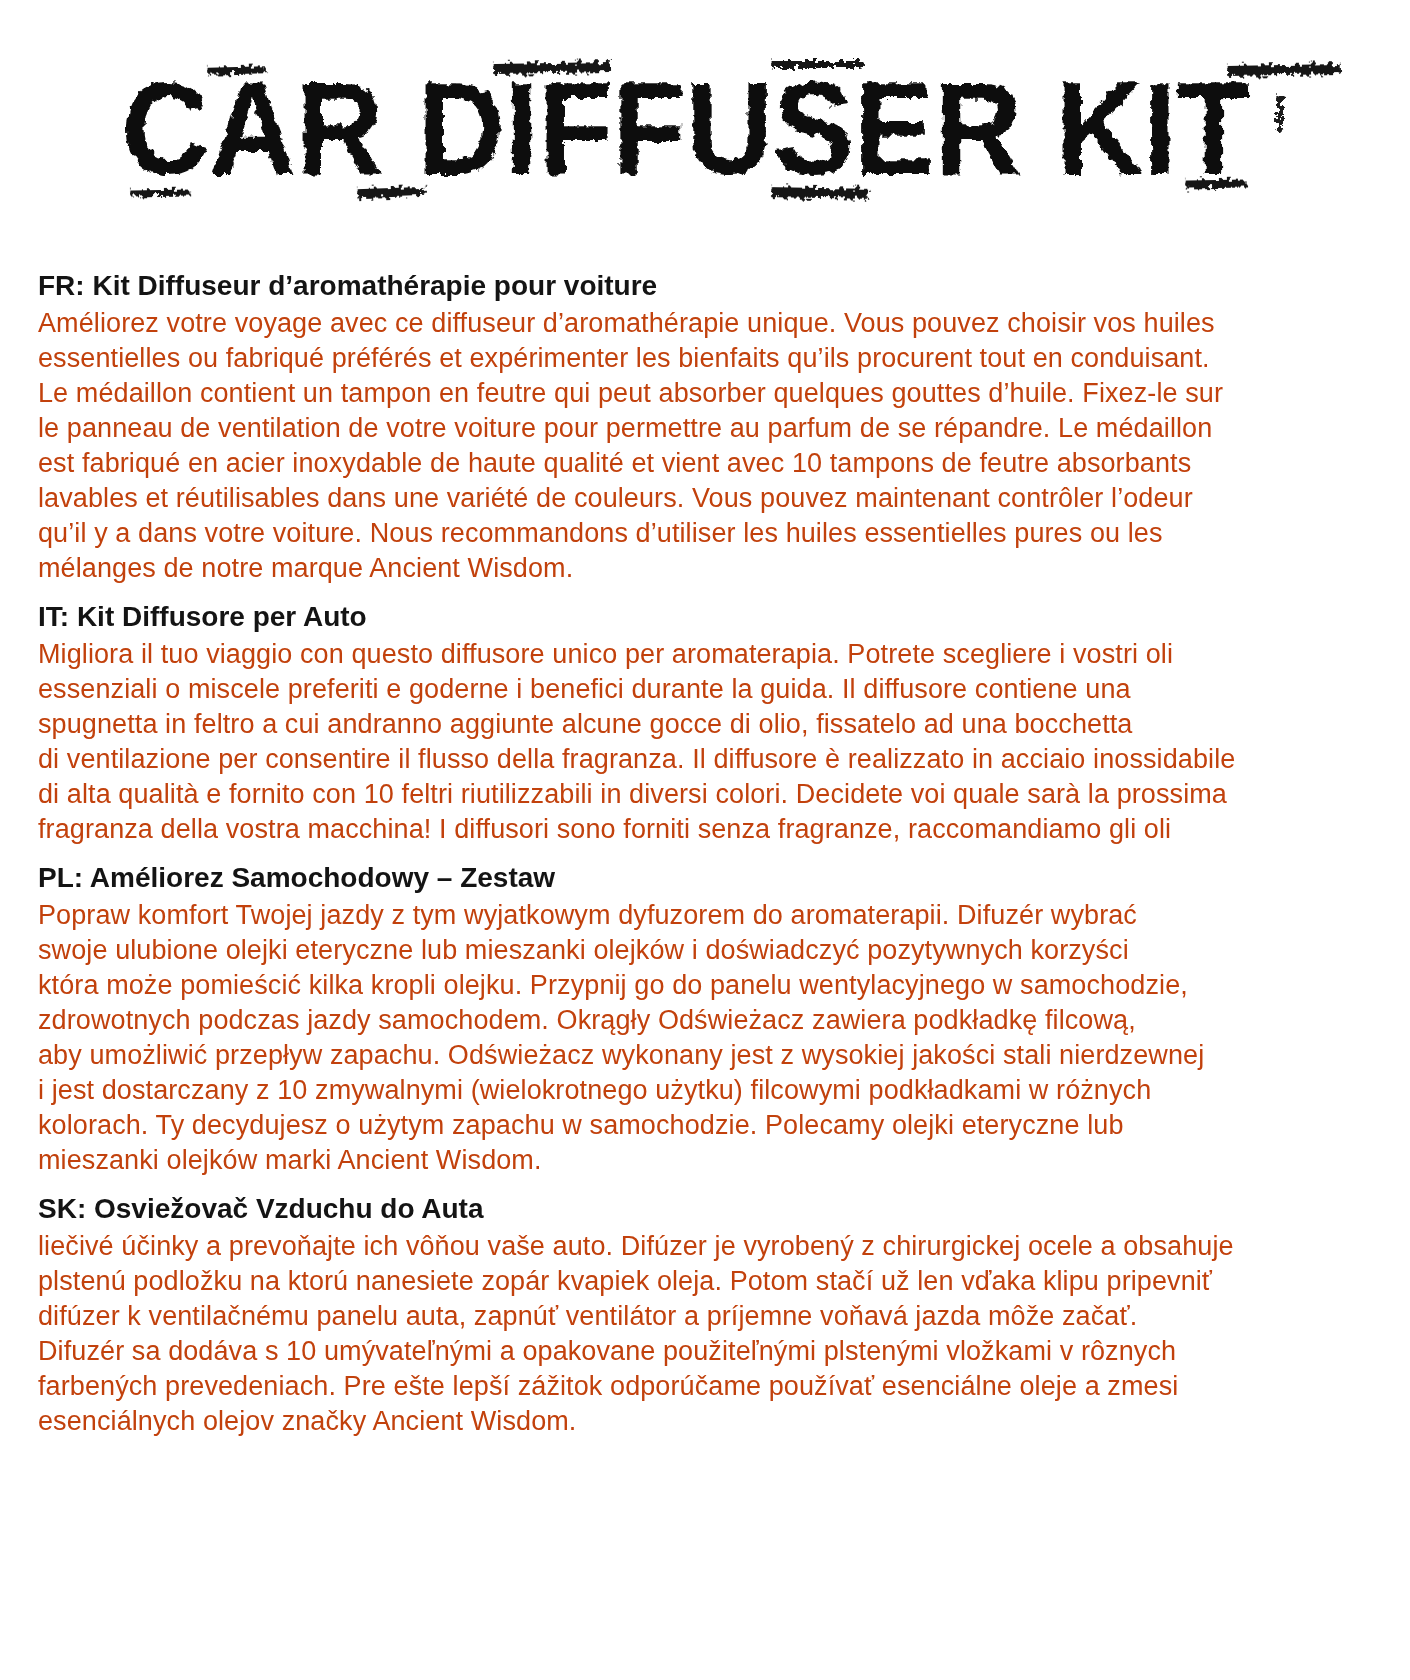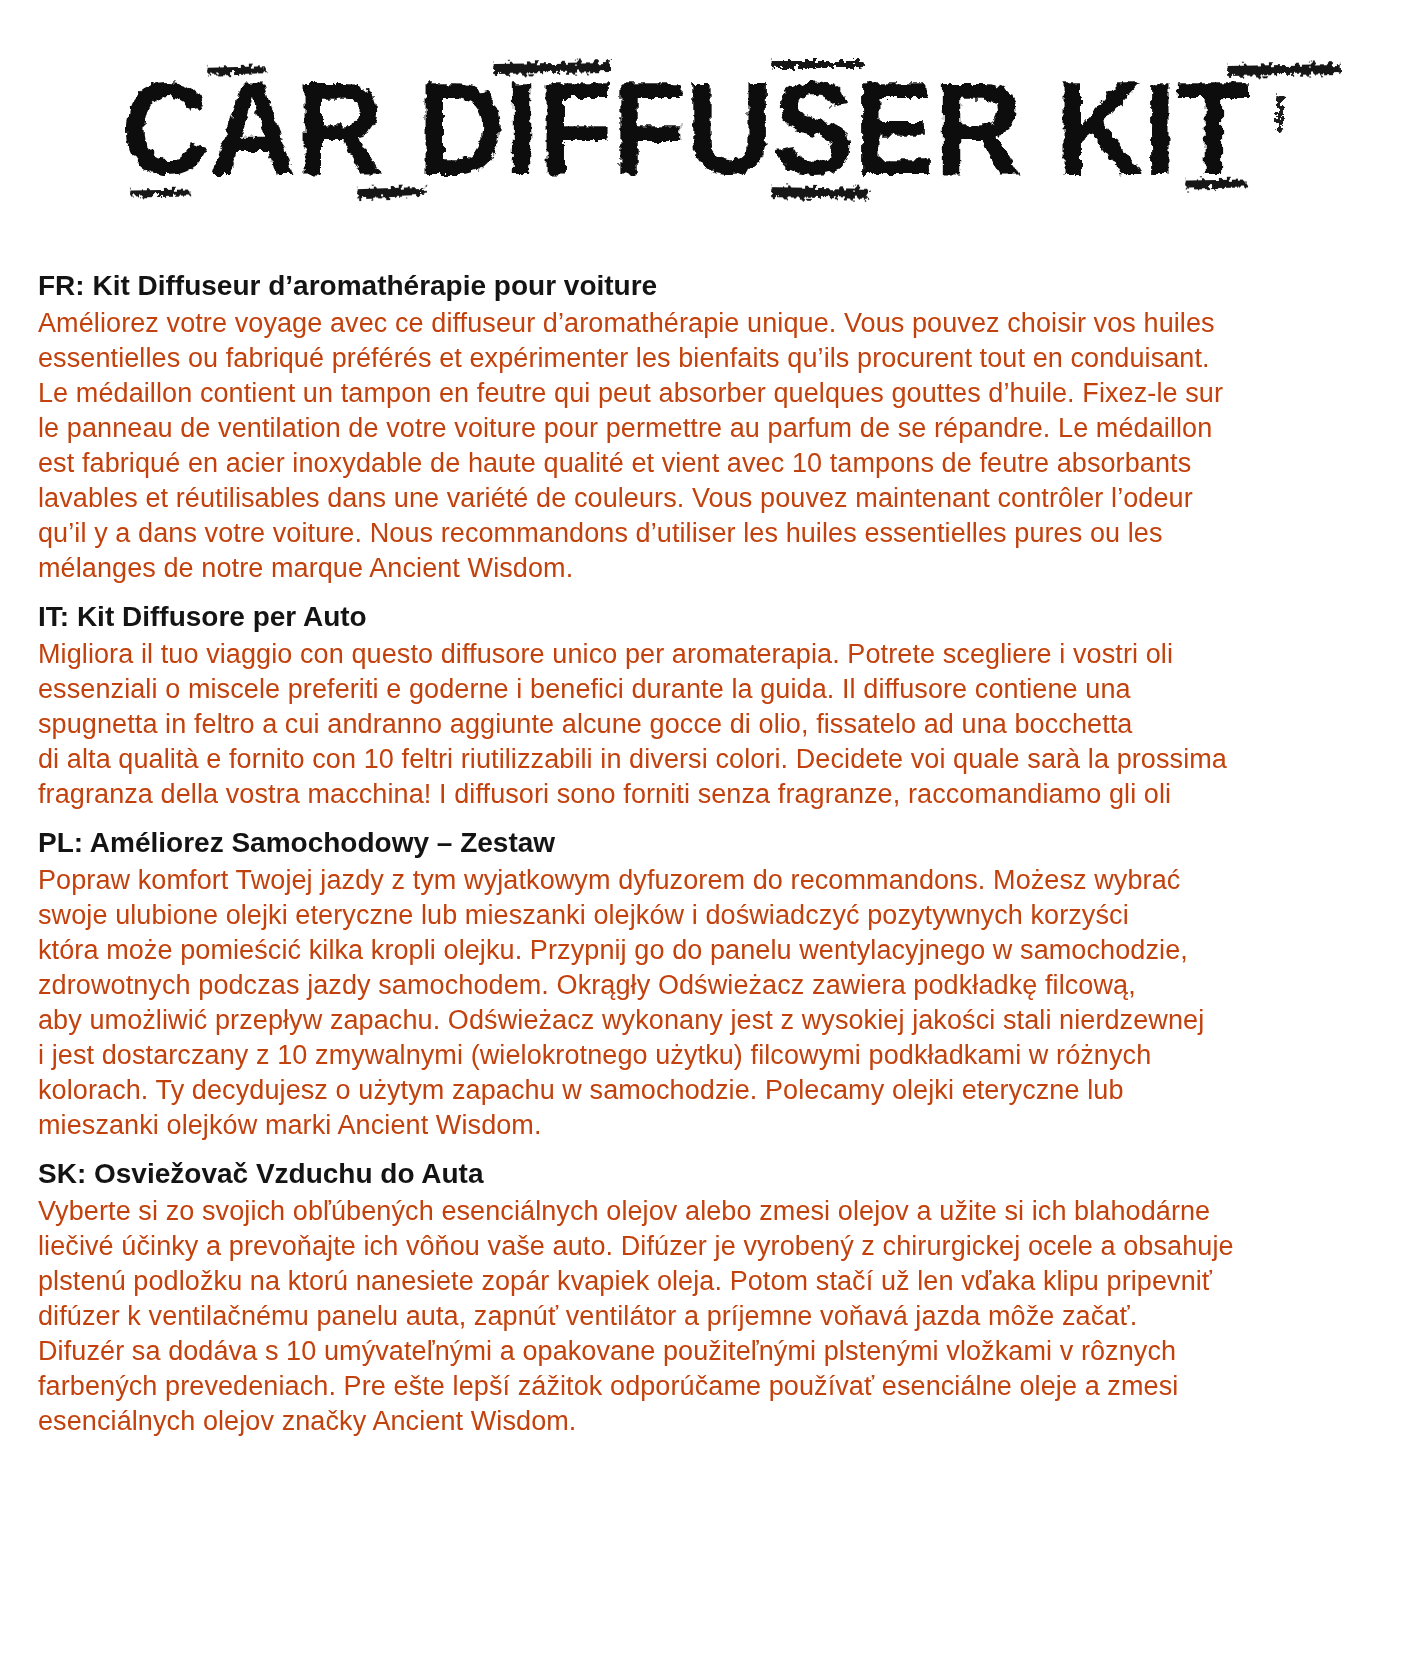--- a/index.html
+++ b/index.html
@@ -136,43 +136,43 @@
           <div class="line">mélanges de notre marque Ancient Wisdom.</div>
         </div>
     </div>
 
     <div class="section">
       <div class="section-heading">IT: Kit Diffusore per Auto</div>
       <div class="section-body">
           <div class="line">Migliora il tuo viaggio con questo diffusore unico per aromaterapia. Potrete scegliere i vostri oli</div>
           <div class="line">essenziali o miscele preferiti e goderne i benefici durante la guida. Il diffusore contiene una</div>
           <div class="line">spugnetta in feltro a cui andranno aggiunte alcune gocce di olio, fissatelo ad una bocchetta</div>
+          <div class="line">di ventilazione per consentire il flusso della fragranza. Il diffusore è realizzato in acciaio inossidabile</div>
           <div class="line">di alta qualità e fornito con 10 feltri riutilizzabili in diversi colori. Decidete voi quale sarà la prossima</div>
           <div class="line">fragranza della vostra macchina! I diffusori sono forniti senza fragranze, raccomandiamo gli oli</div>
         </div>
     </div>
 
     <div class="section">
       <div class="section-heading">PL: Améliorez Samochodowy – Zestaw</div>
       <div class="section-body">
-          <div class="line">Popraw komfort Twojej jazdy z tym wyjatkowym dyfuzorem do recommandons.  Możesz wybrać</div>
+          <div class="line">Popraw komfort Twojej jazdy z tym wyjatkowym dyfuzorem do aromaterapii.  Difuzér wybrać</div>
           <div class="line">swoje ulubione olejki eteryczne lub mieszanki olejków i doświadczyć pozytywnych korzyści</div>
           <div class="line">która może pomieścić kilka kropli olejku. Przypnij go do panelu wentylacyjnego w samochodzie,</div>
           <div class="line">zdrowotnych podczas jazdy samochodem. Okrągły Odświeżacz zawiera podkładkę filcową,</div>
           <div class="line">aby umożliwić przepływ zapachu. Odświeżacz wykonany jest z wysokiej jakości stali nierdzewnej</div>
           <div class="line">i jest dostarczany z 10 zmywalnymi (wielokrotnego użytku) filcowymi podkładkami w różnych</div>
           <div class="line">kolorach. Ty decydujesz o użytym zapachu w samochodzie. Polecamy olejki eteryczne lub</div>
           <div class="line">mieszanki olejków marki Ancient Wisdom.</div>
         </div>
     </div>
 
     <div class="section">
       <div class="section-heading">SK: Osviežovač Vzduchu do Auta</div>
       <div class="section-body">
-          <div class="line">Vyberte si zo svojich obľúbených esenciálnych olejov alebo zmesi olejov a užite si ich blahodárne</div>
           <div class="line">liečivé účinky a prevoňajte ich vôňou vaše auto. Difúzer je vyrobený z chirurgickej ocele a obsahuje</div>
           <div class="line">plstenú podložku na ktorú nanesiete zopár kvapiek oleja. Potom stačí už len vďaka klipu pripevniť</div>
           <div class="line">difúzer k ventilačnému panelu auta, zapnúť ventilátor a príjemne voňavá jazda môže začať.</div>
           <div class="line">Difuzér sa dodáva s 10 umývateľnými a opakovane použiteľnými plstenými vložkami v rôznych</div>
           <div class="line">farbených prevedeniach. Pre ešte lepší zážitok odporúčame používať esenciálne oleje a zmesi</div>
           <div class="line">esenciálnych olejov značky Ancient Wisdom.</div>
         </div>
     </div>
 
   </div>

